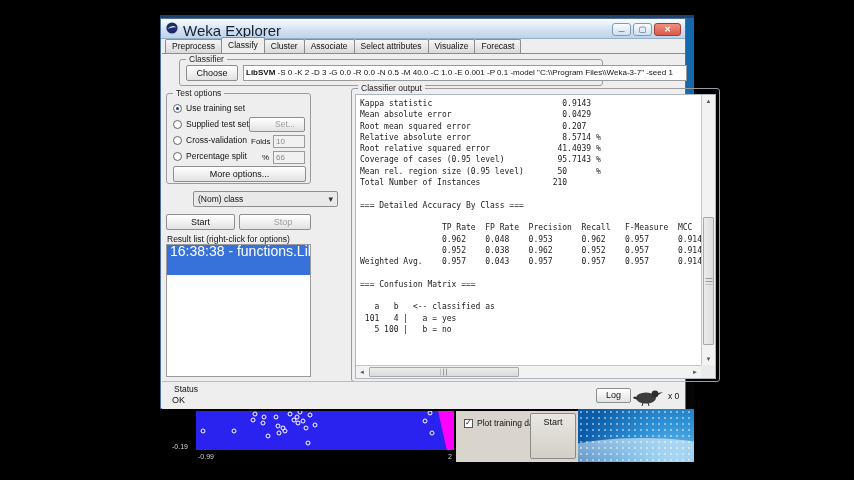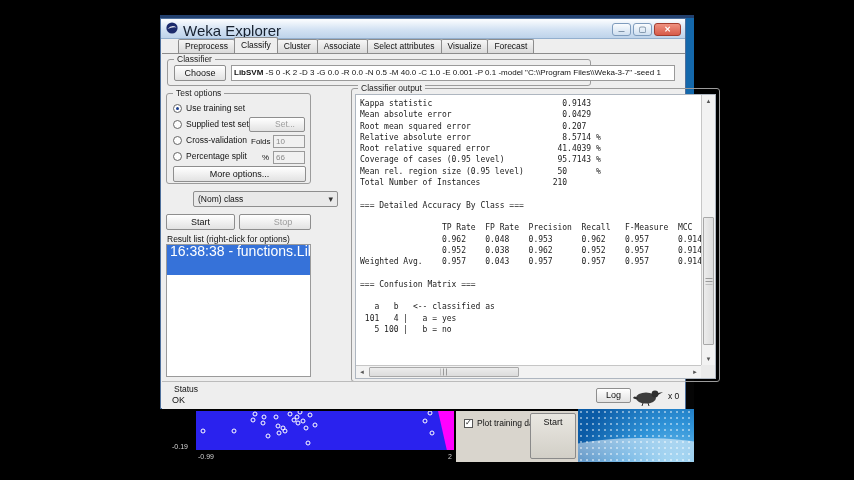--- a/index.html
+++ b/index.html
@@ -30,42 +30,42 @@
   .title-text{left:22px;top:3px;font-size:15px;color:#16202e;}
   .win-controls{right:4px;top:4px;height:13px;display:flex;gap:2px;}
   .winbtn{width:19px;height:13px;border:1px solid #7f9cbd;border-radius:3px;box-sizing:border-box;
     background:linear-gradient(#fafcfe,#cfdff0);position:relative;color:#33506e;}
   .winbtn.close{width:27px;border-color:#a33d2f;background:linear-gradient(#ef9180,#d75b4a);color:#fff;}
   .winbtn::before{position:absolute;left:0;right:0;text-align:center;}
   .winbtn.min::before{content:"—";font-size:6px;top:4px;font-weight:bold;}
   .winbtn.max::before{content:"▢";font-size:8px;top:1px;}
   .winbtn.close::before{content:"✕";font-size:8px;top:1px;font-weight:bold;}
 
-  .tabbar{left:1px;top:19px;right:1px;height:15px;display:flex;align-items:flex-end;padding-left:16px;}
+  .tabbar{left:1px;top:19px;right:1px;height:15px;display:flex;align-items:flex-end;padding-left:3px;}
   .tab{font-size:8.5px;color:#111;background:linear-gradient(#f6f6f6,#dadada);
     border:1px solid #8c8c8c;border-bottom:none;border-radius:2px 2px 0 0;
     padding:1px 6px 1px 6px;margin-right:-1px;height:11px;line-height:11px;}
   .tab.active{background:#eeeeee;height:13px;line-height:13px;position:relative;z-index:2;}
 
   .content{left:1px;top:34px;width:523px;height:355px;background:#eeeeee;
     border-top:1px solid #8c8c8c;}
 
   .groupbox{border:1px solid #9b9b9b;border-radius:3px;box-sizing:border-box;}
   .grouplabel{position:absolute;top:-6px;left:6px;background:#eeeeee;padding:0 3px;
     font-size:8.5px;color:#1c1c1c;white-space:nowrap;}
 
   .jbtn{background:linear-gradient(#ffffff,#e2e2e2);border:1px solid #8e8e8e;border-radius:2px;
     box-sizing:border-box;font-size:9px;color:#111;text-align:center;}
   .jbtn.disabled{color:#9b9b9b;padding-left:16px;}
   .jfield{background:#fff;border:1px solid #9a9a9a;box-sizing:border-box;font-size:8px;
     color:#111;padding:0 2px;white-space:nowrap;overflow:hidden;}
   .jfield.disabled{background:#f1f1f1;color:#8a8a8a;}
 
   
-  .classifier-group{left:5px;top:5px;width:424px;height:27px;padding-left:20px;}
+  .classifier-group{left:17px;top:5px;width:424px;height:27px;padding-left:20px;}
   .choose-btn{position:absolute;left:6px;top:5px;width:52px;height:16px;line-height:14px;}
   .scheme-field{position:absolute;left:63px;top:5px;width:444px;height:16px;line-height:14px;}
   .scheme-field b{font-size:8px;}
 
   
   .testoptions-group{left:4px;top:39px;width:145px;height:91px;}
   .optrow{position:absolute;left:6px;height:11px;font-size:8.5px;color:#111;white-space:nowrap;}
   .radio{display:inline-block;width:9px;height:9px;border:1px solid #666;border-radius:50%;
     background:#fdfdfd;vertical-align:-2px;margin-right:4px;position:relative;box-sizing:border-box;}
   .radio.sel::before{content:"";position:absolute;left:2px;top:2px;width:3px;height:3px;

